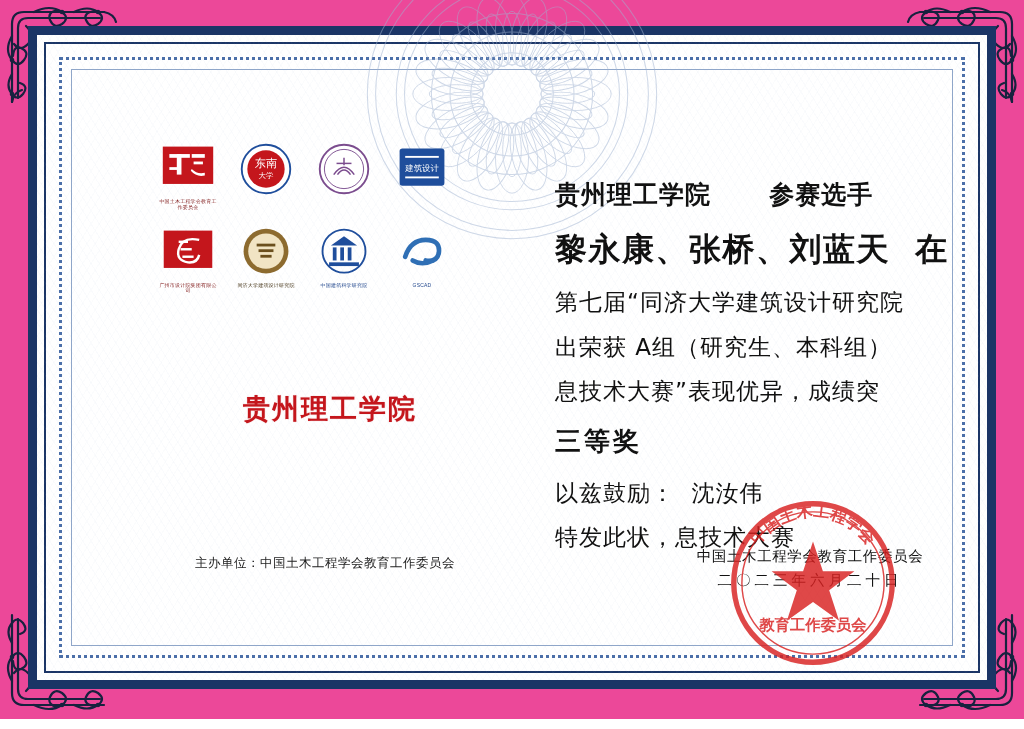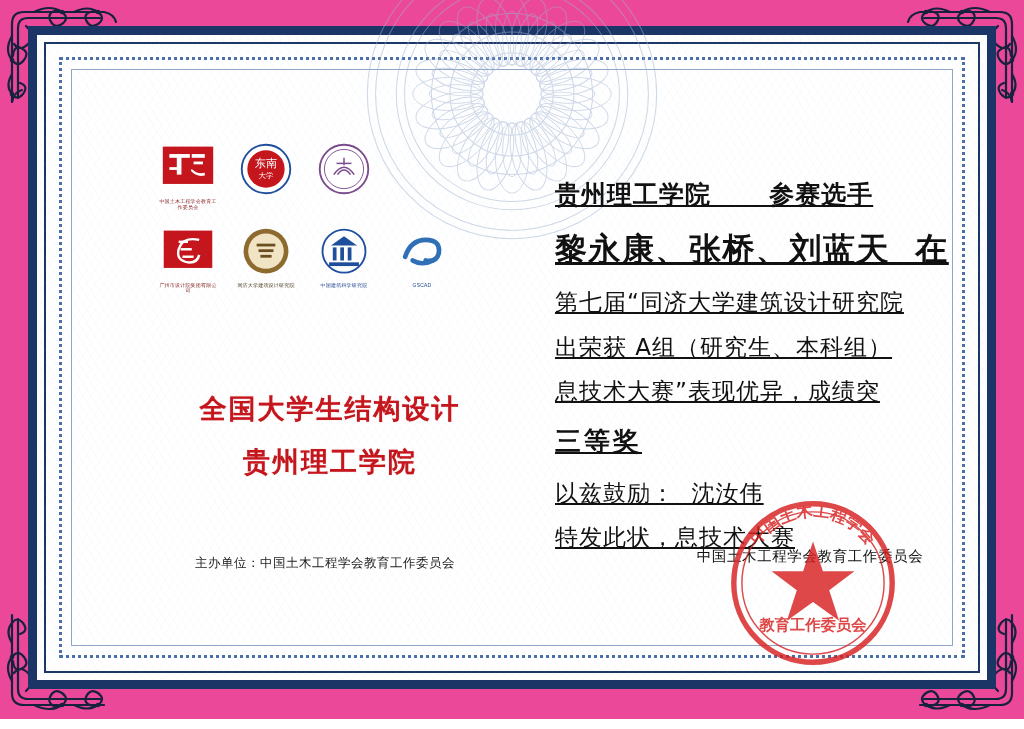--- a/index.html
+++ b/index.html
@@ -162,21 +162,20 @@
     top: 88px;
     width: 420px;
     color: #111;
     font-family: "DejaVu Sans", "Liberation Sans", sans-serif;
   }
   .cit-line {
     font-size: 23px;
     line-height: 1.92;
     letter-spacing: 1px;
     white-space: pre;
-    text-decoration: underline;
   }
   .cit-line.head {
     font-weight: bold;
     font-size: 25px;
   }
   .cit-line.names {
     font-weight: bold;
     font-size: 32px;
     letter-spacing: 1.5px;
   }
@@ -400,20 +399,33 @@
                   <path d="M19 36 q11 -16 22 0"></path>
                   <path d="M23 36 q7 -10 14 0"></path>
                   <path d="M30 18 v8"></path>
                   <path d="M22 24 h16"></path>
                 </g>
               </svg>
             </span>
             <div class="cap blue"></div>
           </div>
 
+          <div class="logo">
+            <span class="mark">
+              <svg viewBox="0 0 60 60">
+                <rect x="6" y="8" width="48" height="40" rx="3" fill="#1f4e9c"></rect>
+                <g fill="#ffffff">
+                  <rect x="12" y="16" width="36" height="2"></rect>
+                  <rect x="12" y="38" width="36" height="2"></rect>
+                  <text x="30" y="32" font-family="DejaVu Sans" font-size="9" text-anchor="middle">建筑设计</text>
+                </g>
+              </svg>
+            </span>
+            <div class="cap blue"></div>
+          </div>
         </div>
 
         <div class="logo-row">
 
           <div class="logo">
             <span class="mark">
               <svg viewBox="0 0 60 60">
                 <rect x="4" y="6" width="52" height="40" fill="#c4161c"></rect>
                 <g fill="none" stroke="#ffffff" stroke-width="2.6">
                   <path d="M42 16 q-18 -4 -22 10 q-3 12 10 14 q10 1 12 -8"></path>
@@ -465,39 +477,39 @@
                   <path d="M20 38 q10 6 22 0"></path>
                 </g>
               </svg>
             </span>
             <div class="cap blue">GSCAD</div>
           </div>
         </div>
       </div>
 
       <div class="event-title">
-        <div>全国大学生结构设计</div>
         <div>贵州理工学院</div>
       </div>
 
       <div class="organizer">主办单位：中国土木工程学会教育工作委员会</div>
 
       <div class="citation">
         <div class="cit-line head">贵州理工学院      参赛选手</div>
         <div class="cit-line names">黎永康、张桥、刘蓝天  在</div>
         <div class="cit-line">第七届“同济大学建筑设计研究院</div>
         <div class="cit-line">出荣获 A组（研究生、本科组）</div>
         <div class="cit-line">息技术大赛”表现优异，成绩突</div>
         <div class="cit-line prize">三等奖</div>
         <div class="cit-line teacher">以兹鼓励：  沈汝伟</div>
         <div class="cit-line">特发此状，息技术大赛</div>
       </div>
 
       <div class="signature">
         <div class="sig-org">中国土木工程学会教育工作委员会</div>
+        <div class="sig-date">二〇二三年六月二十日</div>
       </div>
 
       <div class="seal">
         <svg viewBox="0 0 200 200">
           <defs>
             <path id="sealArcOuter" d="M100,100 m-74,0 a74,74 0 1,1 148,0"></path>
           </defs>
           <circle cx="100" cy="100" r="88" fill="none" stroke="#d82020" stroke-width="6"></circle>
           <circle cx="100" cy="100" r="79" fill="none" stroke="#d82020" stroke-width="1.6"></circle>
           <g fill="#d82020">

